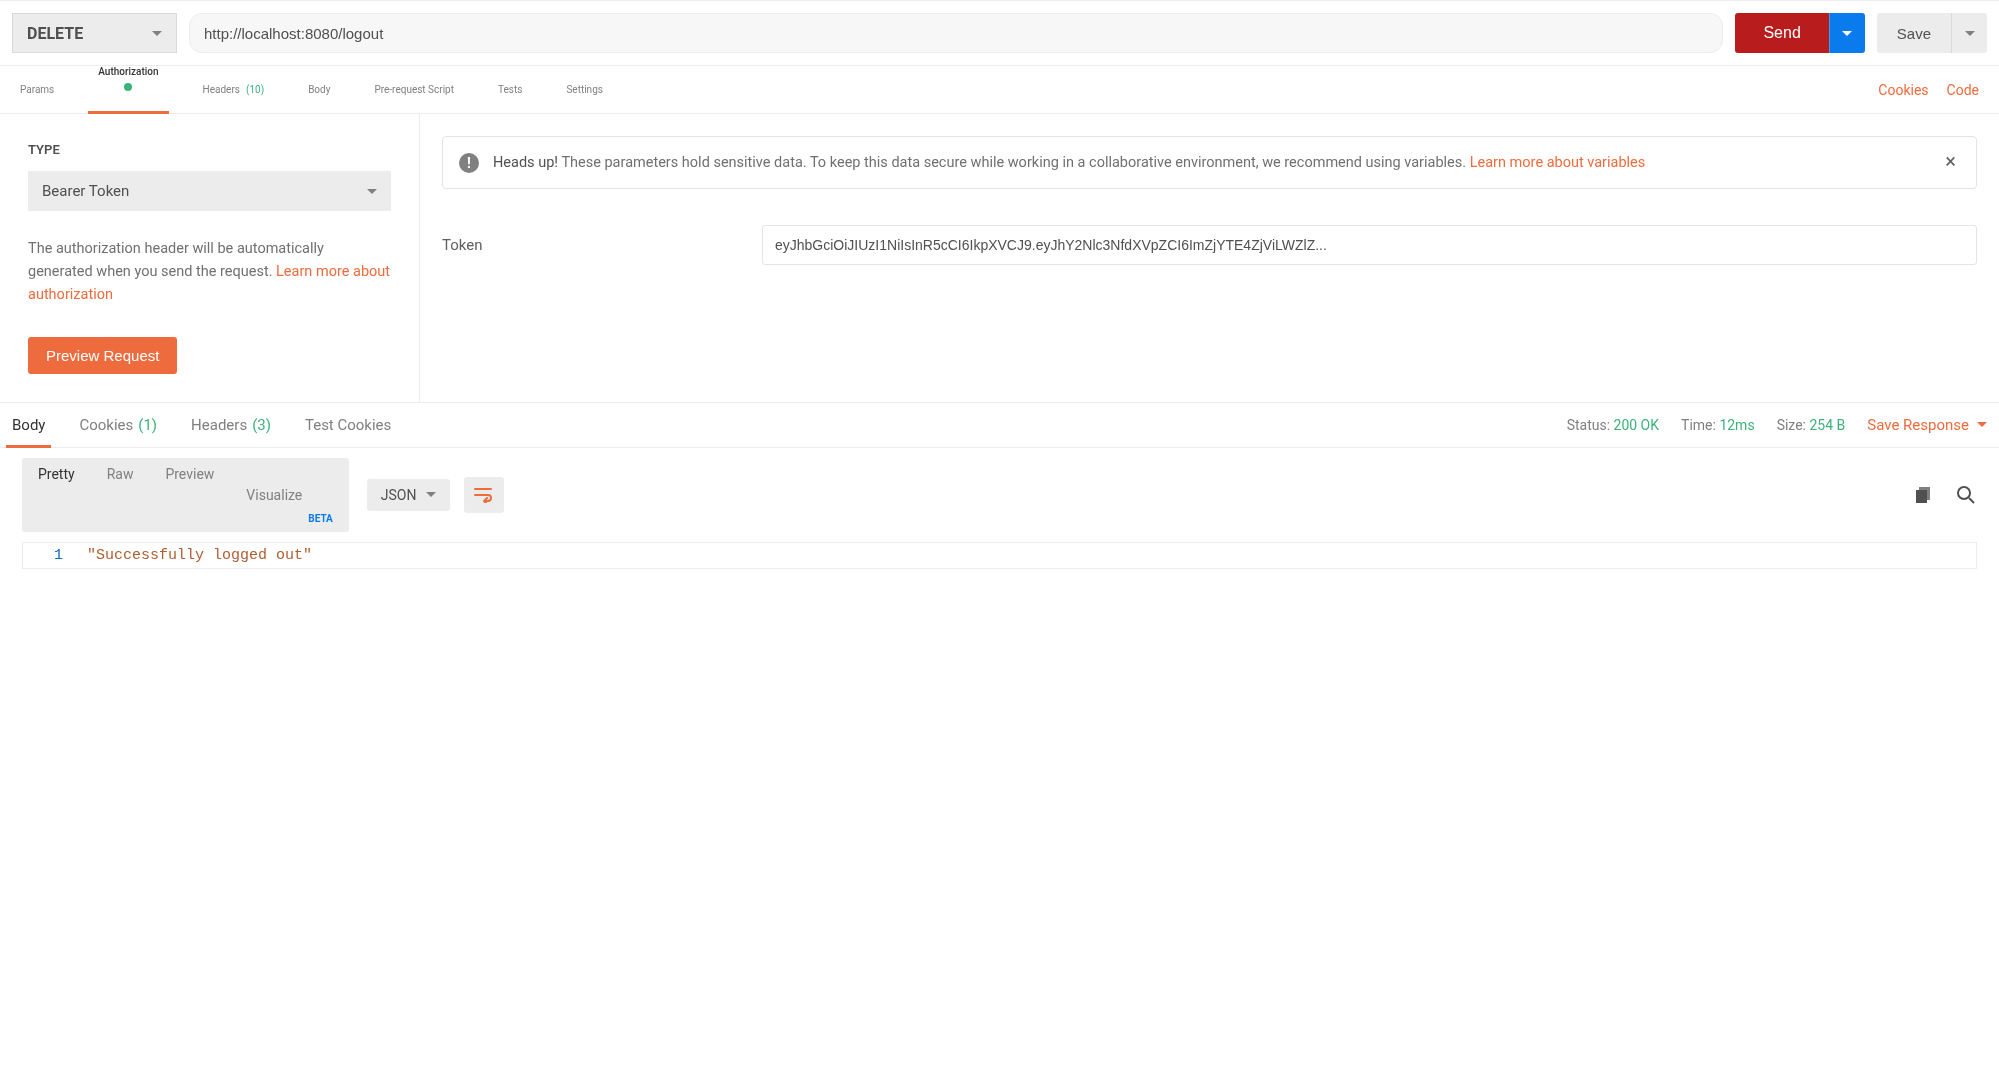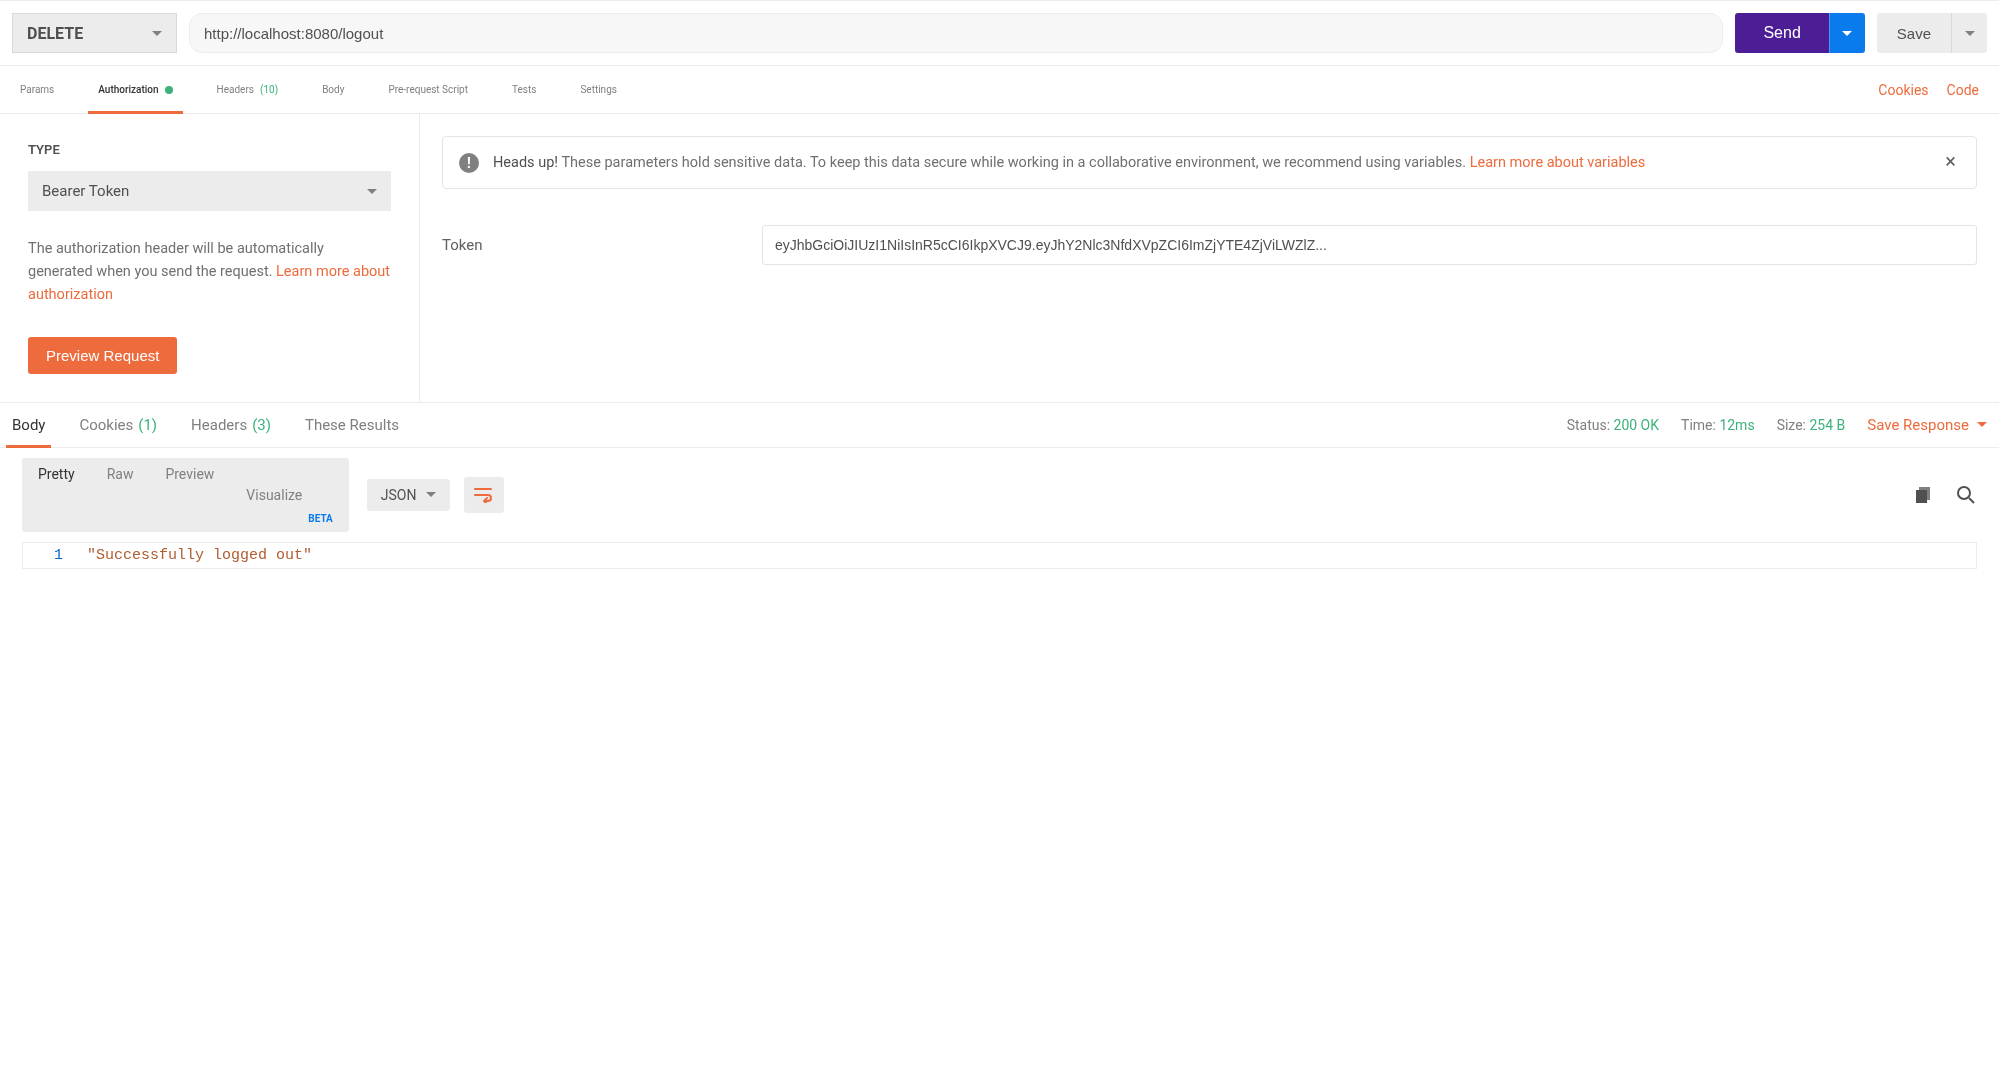--- a/index.html
+++ b/index.html
@@ -42,21 +42,21 @@
   border: 1px solid #ececec;
   padding: 0 14px;
   font-size: 15px;
   color: #505050;
   border-radius: 13px;
 }
 .send-btn-group {
   display: flex;
 }
 .send-btn {
-  background: #4c1d95;
+  background: #b91c1c;
   color: #fff;
   border: none;
   height: 40px;
   padding: 0 28px;
   font-size: 16px;
   font-weight: 500;
   border-radius: 3px 0 0 3px;
   cursor: pointer;
 }
 .send-caret {
@@ -114,21 +114,21 @@
 .req-tab {
   color: #808080;
   cursor: pointer;
   font-size: 10px;
   display: flex;
   align-items: center;
   gap: 6px;
   height: 100%;
   position: relative;
 }
-.req-tab.active { color: #333; font-weight: 500; }
+.req-tab.active { color: #333; font-weight: 500; flex-direction: column; }
 .req-tab.active::after {
   content: "";
   position: absolute;
   bottom: -1px; left: -10px; right: -10px;
   height: 3px;
   background: #ed6b3d;
 }
 .dot { width: 8px; height: 8px; border-radius: 50%; background: #3cb37a; display: inline-block; }
 .count { color: #3cb37a; }
 .req-tabs-right { margin-left: auto; display: flex; gap: 18px; }
@@ -409,21 +409,21 @@
   <div class="resp-header">
     <div class="resp-tab active">Body</div>
     <div class="resp-tab">
       <span>Cookies</span>
       <span class="count">(1)</span>
     </div>
     <div class="resp-tab">
       <span>Headers</span>
       <span class="count">(3)</span>
     </div>
-    <div class="resp-tab">These Results</div>
+    <div class="resp-tab">Test Cookies</div>
     <div class="resp-right">
       <span>
         <span>Status:</span>
         <span class="green">200 OK</span>
       </span>
       <span>
         <span>Time:</span>
         <span class="green">12ms</span>
       </span>
       <span>

